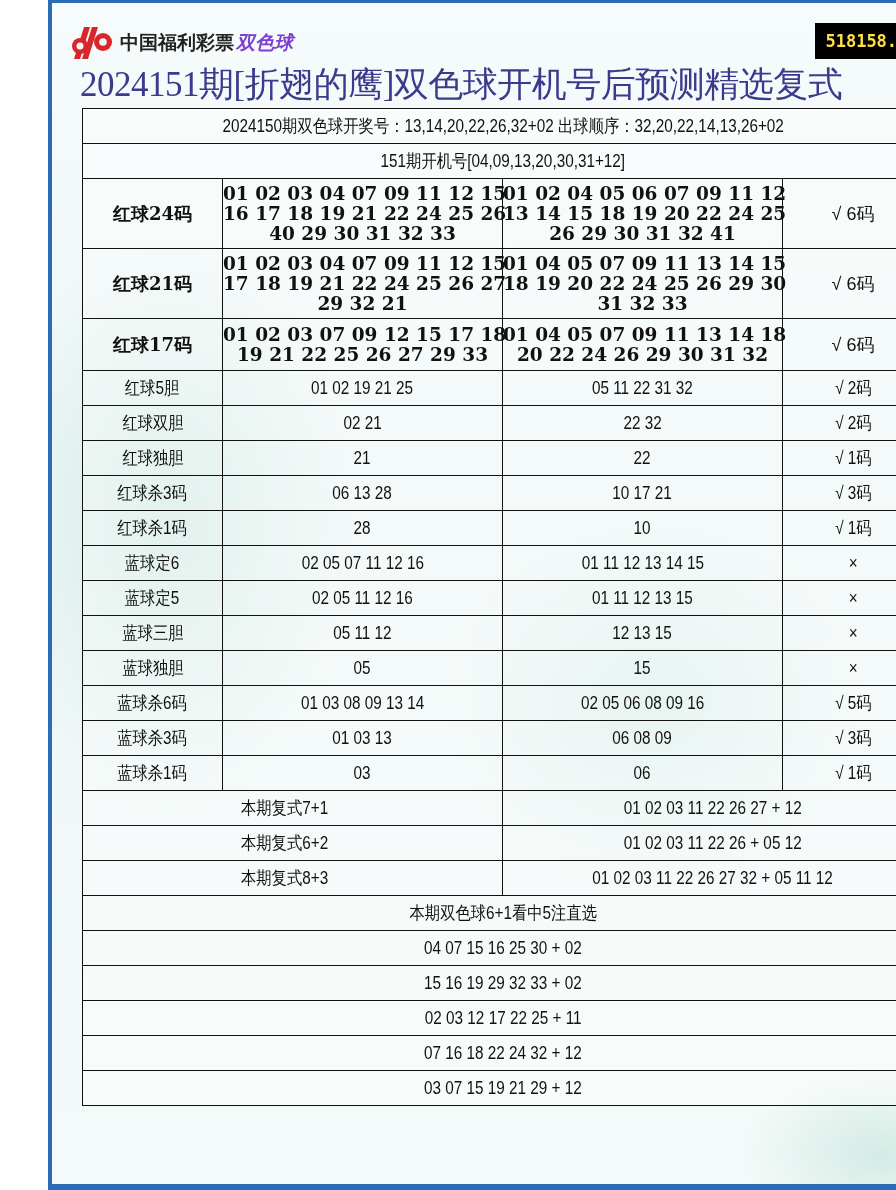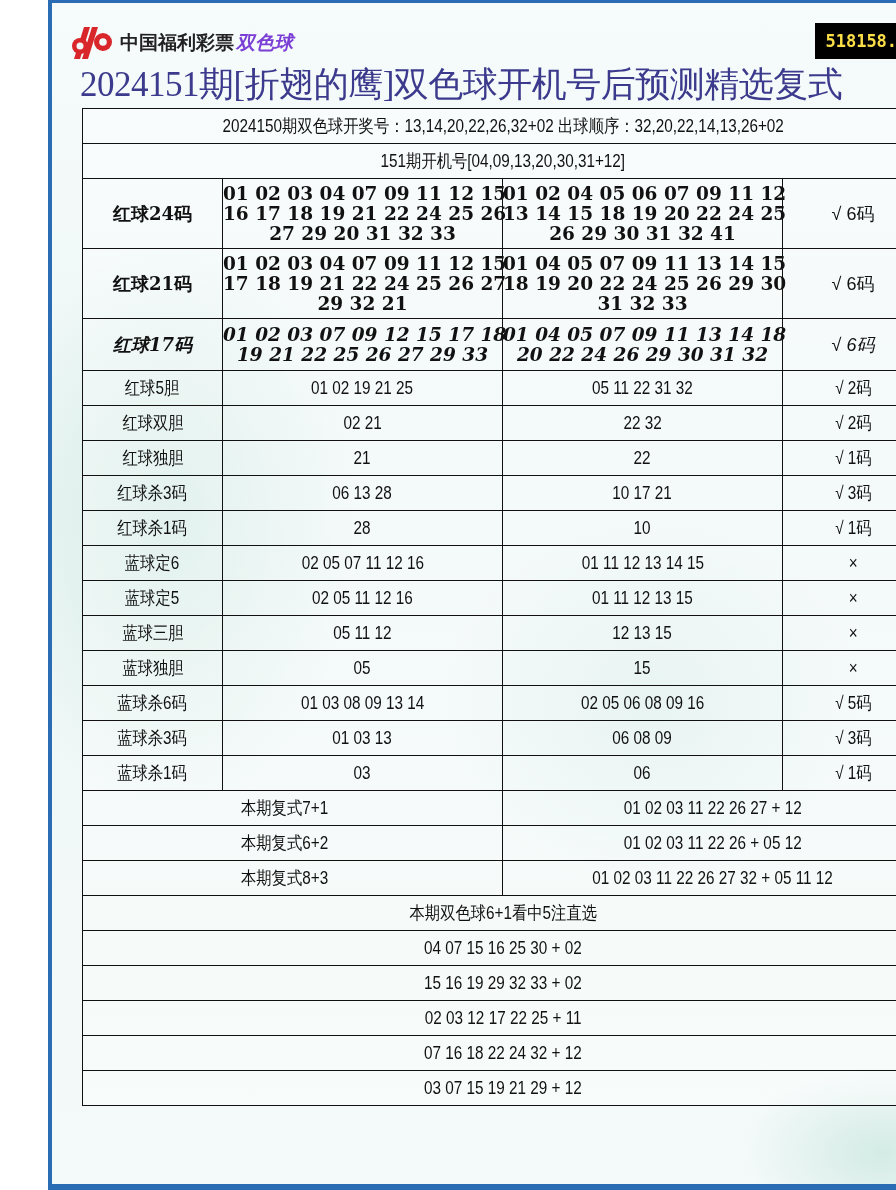--- a/index.html
+++ b/index.html
@@ -44,21 +44,21 @@
   }
   table.grid td {
     border: 1.5px solid #111; text-align: center; vertical-align: middle;
     padding: 0; height: 34px; line-height: 20px;
     background: rgba(255,255,255,0.35);
   }
   .cond { font-family: "Liberation Sans", "DejaVu Sans", sans-serif; transform: scaleX(0.85); display: inline-block; white-space: nowrap; }
   td.multi { text-align: left; vertical-align: top; padding: 0 0 0 2px; font-weight: bold; font-size: 18.5px; line-height: 22.5px; }
   td.multi span { display: block; white-space: pre; }
   tr.tall3 td { height: 69px; }
-  tr.tall2 td { height: 51px; font-style: italic; }
+  tr.tall2 td { height: 51px; }
   td.label { font-weight: bold; }
   td.fs-label { text-align: left; padding-left: 152px; }
   td.result { font-family: "Liberation Sans", "DejaVu Sans", sans-serif; }
 </style>
 </head>
 <body>
 
 <div class="frame">
 
   <div class="logo">
@@ -91,21 +91,21 @@
       </tr>
       <tr>
         <td colspan="4"><span class="cond">151期开机号[04,09,13,20,30,31+12]</span></td>
       </tr>
 
       <tr class="tall3">
         <td class="label">红球24码</td>
         <td class="multi">
           <span>01 02 03 04 07 09 11 12 15</span>
             <span>16 17 18 19 21 22 24 25 26</span>
-            <span>27 29 20 31 32 33</span>
+            <span>40 29 30 31 32 33</span>
         </td>
         <td class="multi">
           <span>01 02 04 05 06 07 09 11 12</span>
             <span>13 14 15 18 19 20 22 24 25</span>
             <span>26 29 30 31 32 41</span>
         </td>
         <td class="result">√ 6码</td>
       </tr>
       <tr class="tall3">
         <td class="label">红球21码</td>

